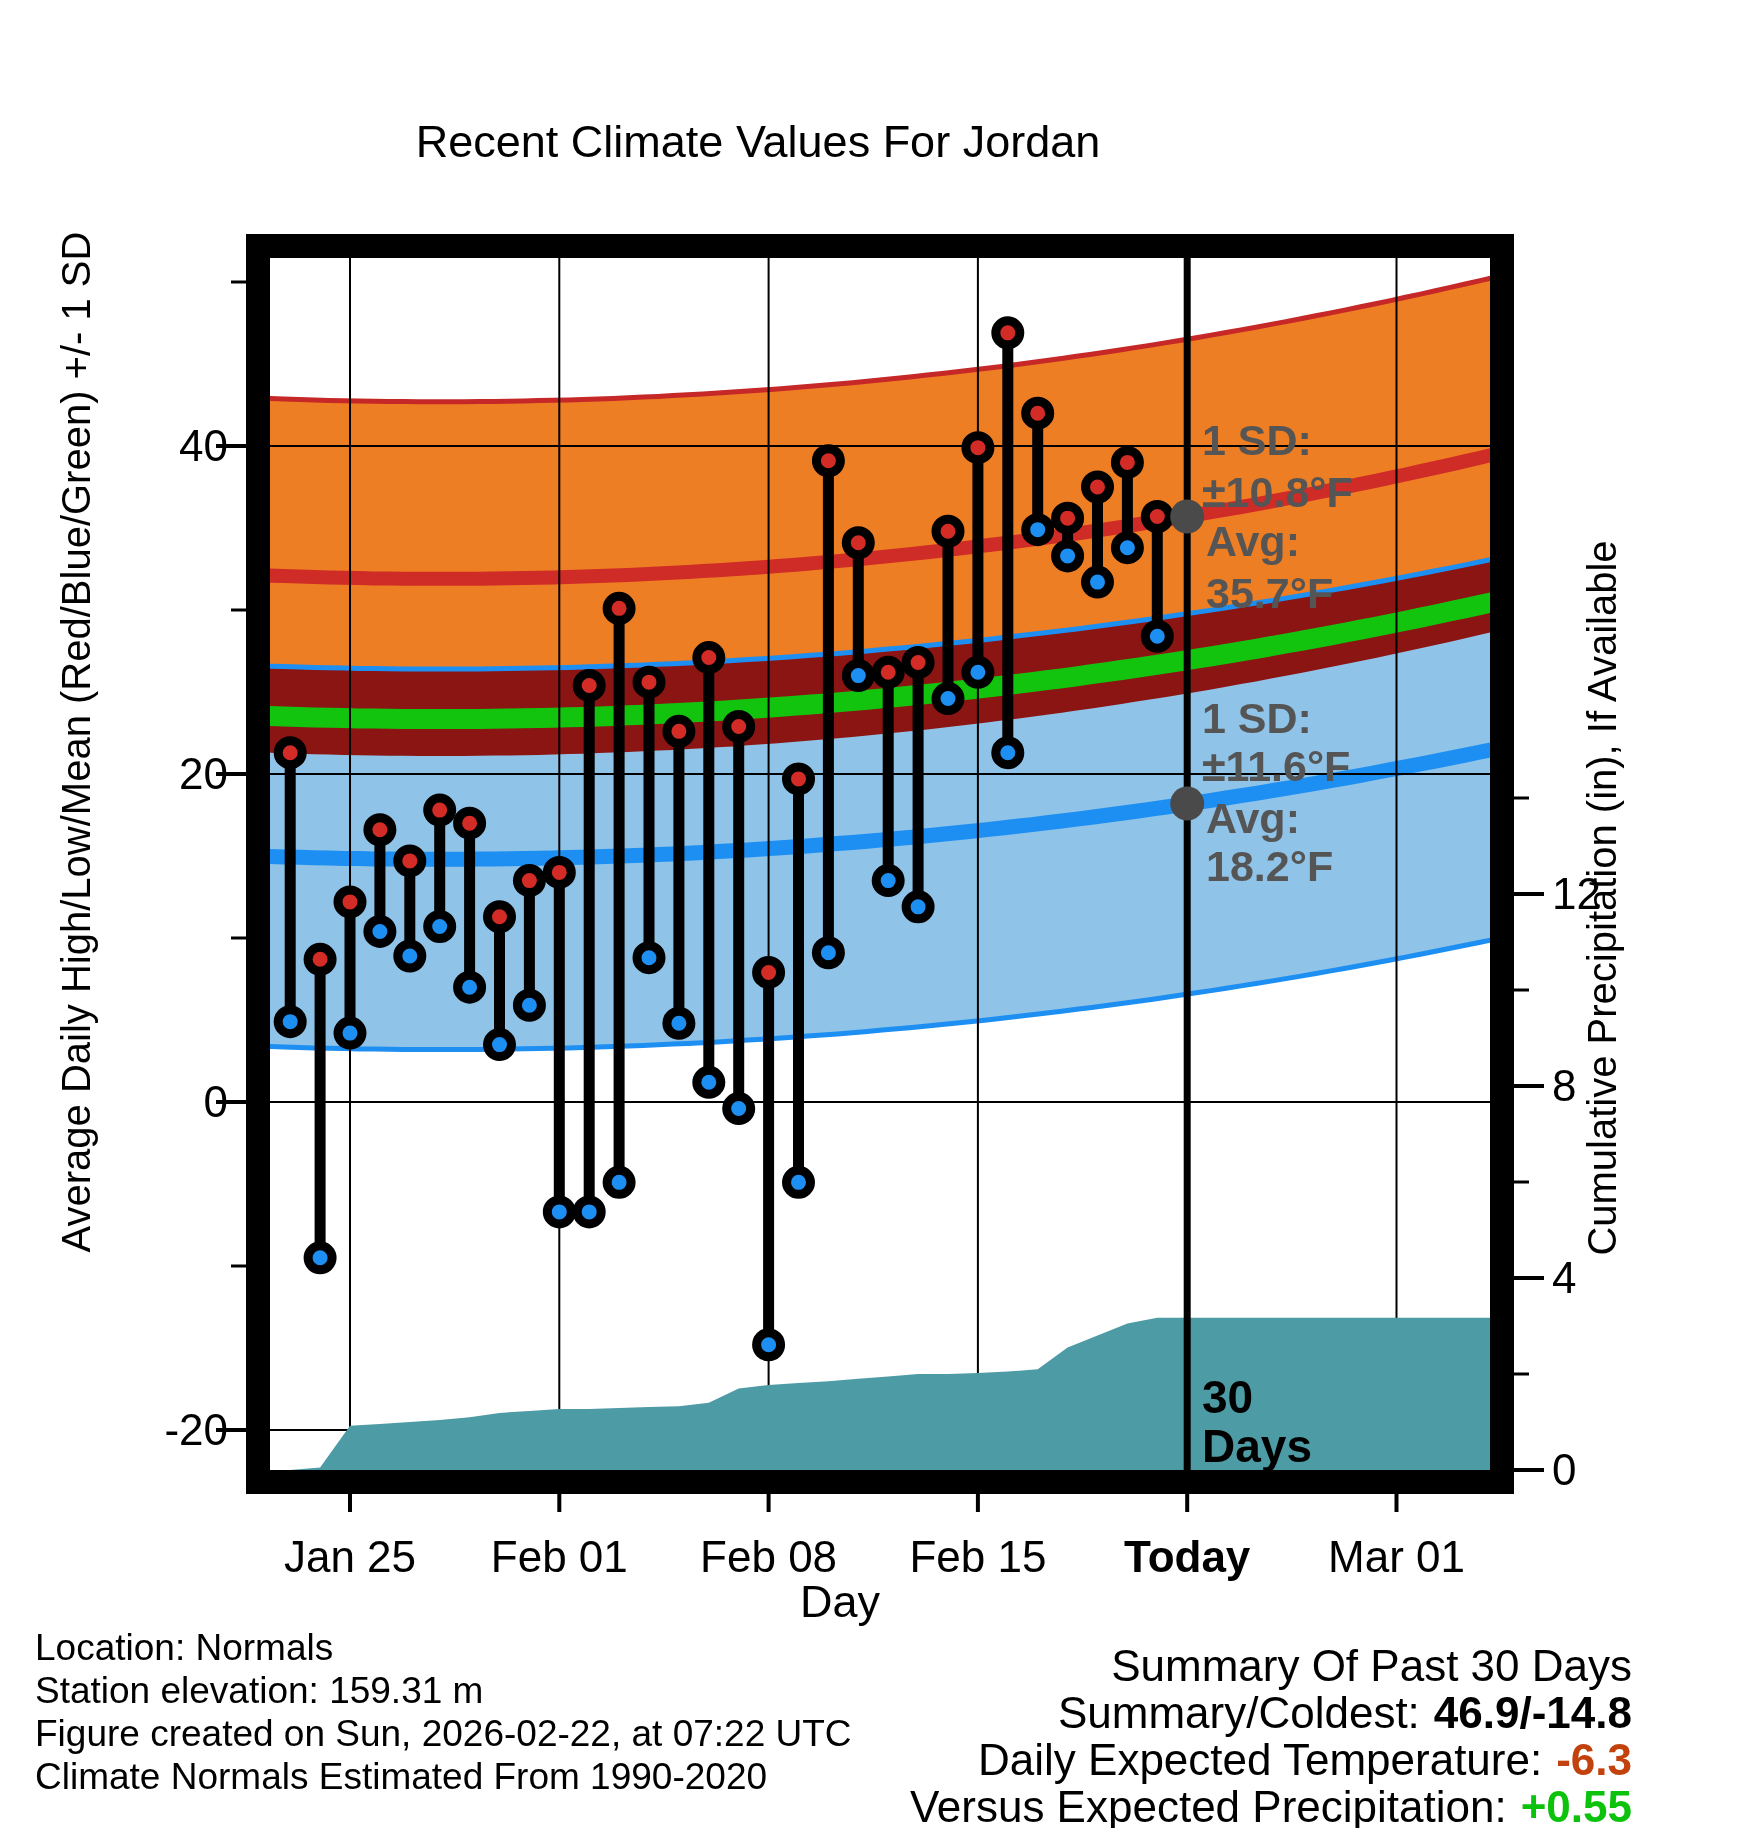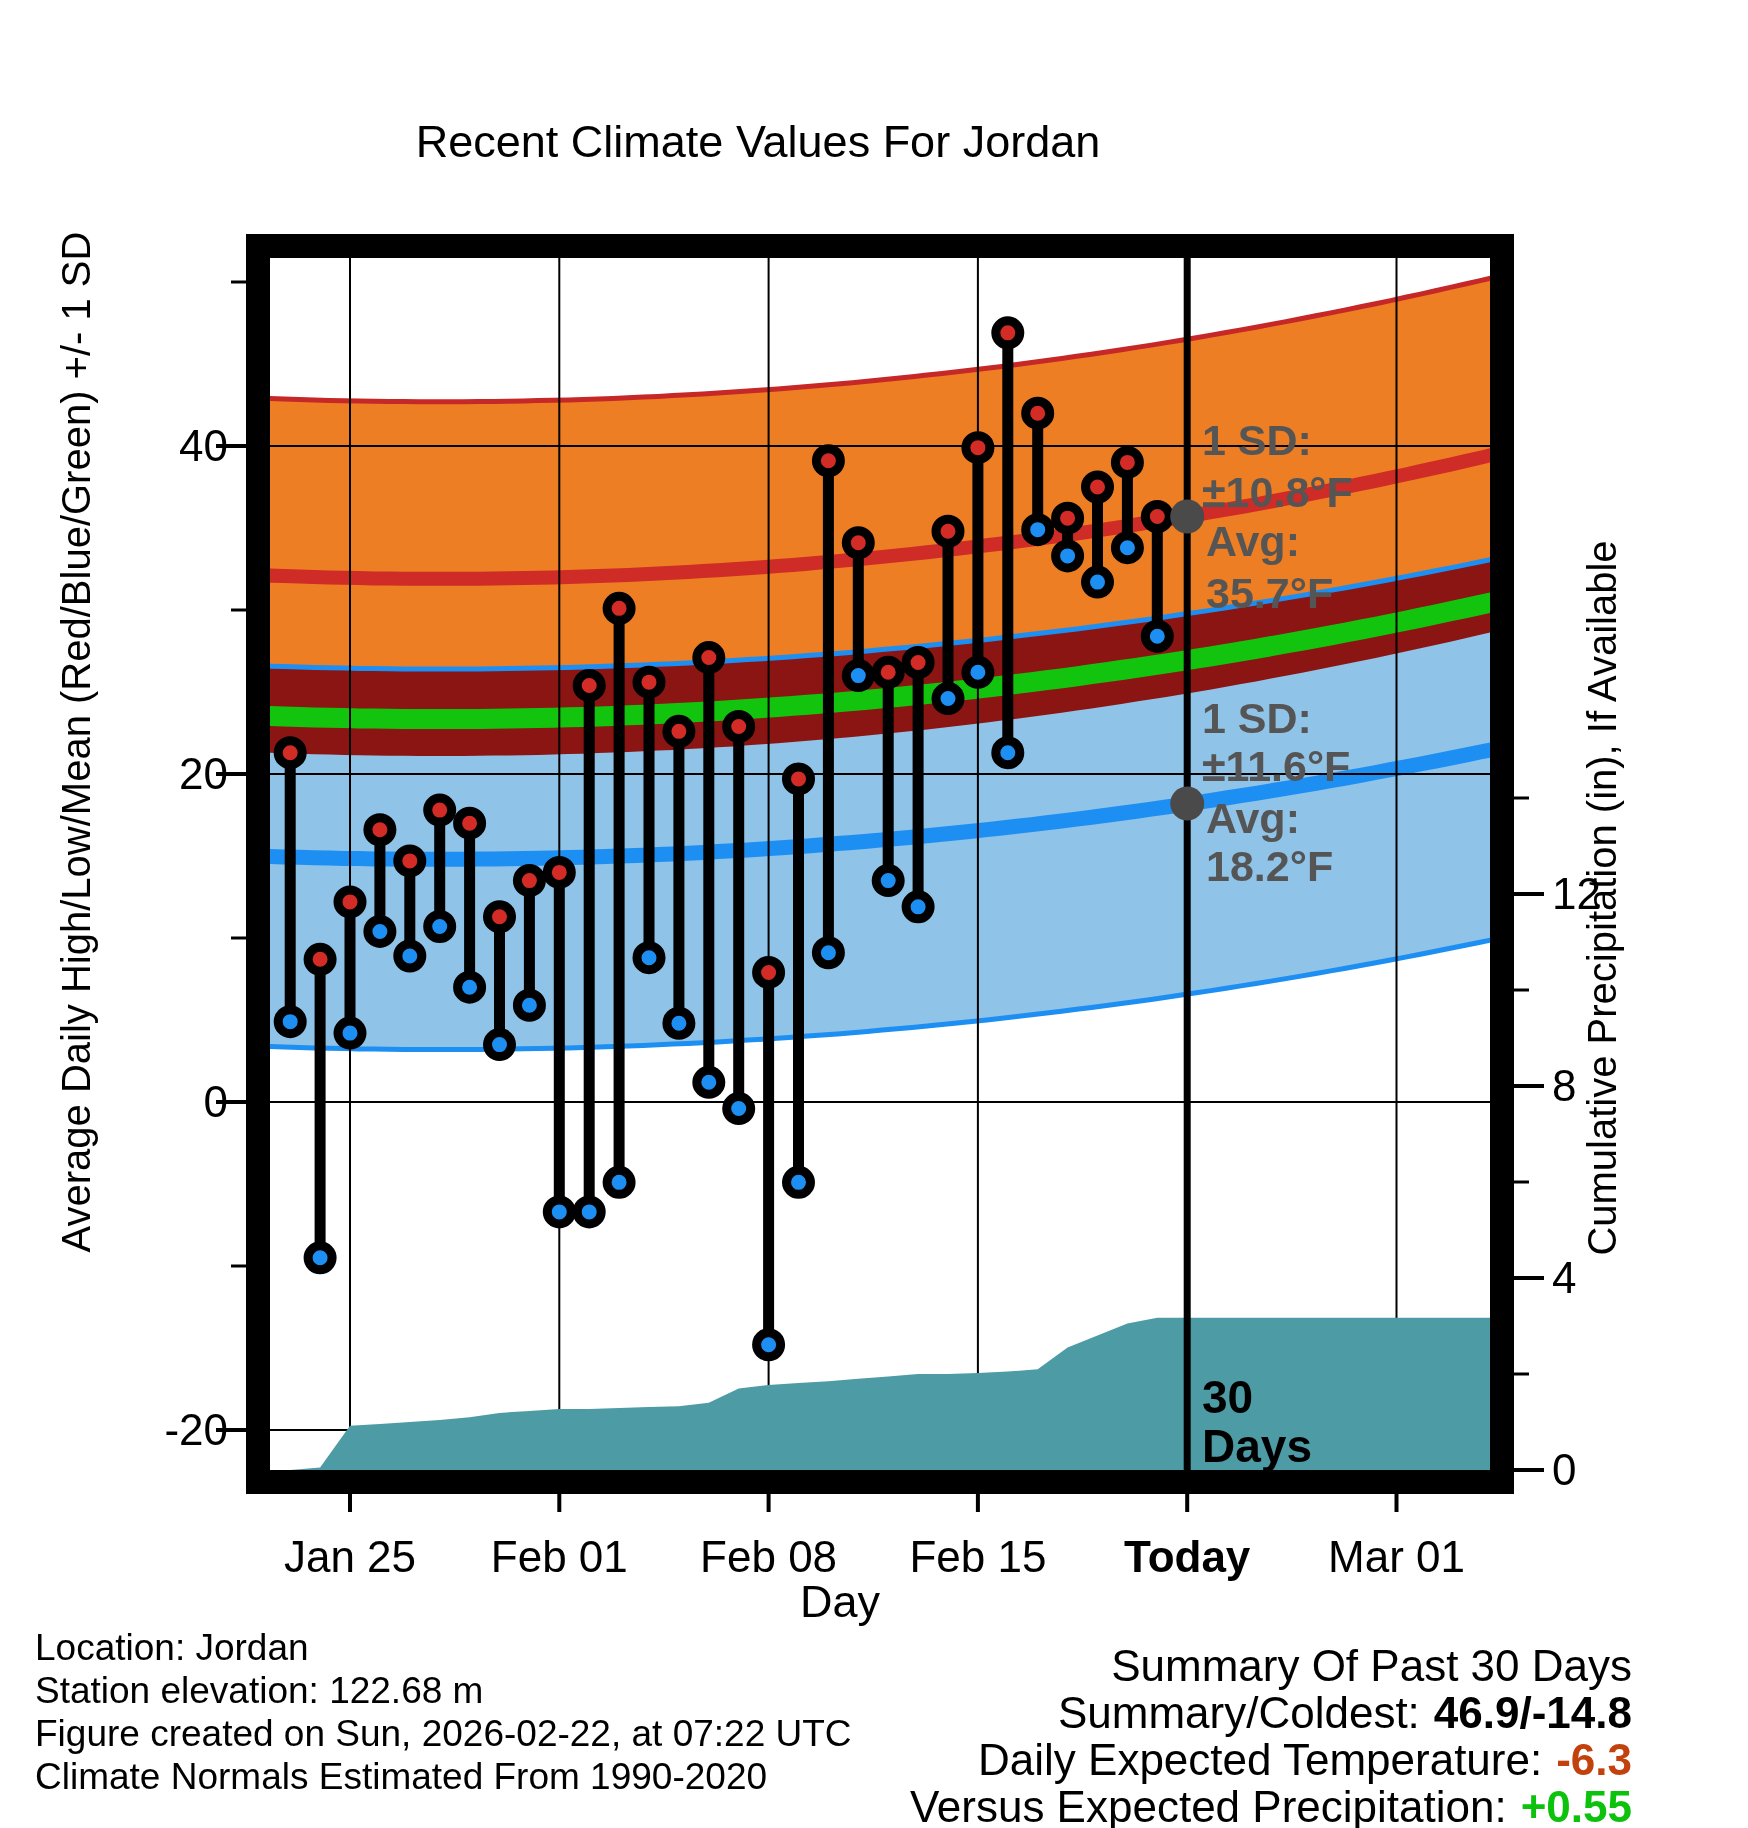--- a/index.html
+++ b/index.html
@@ -198,22 +198,22 @@
         <text x="559.3" y="1572" text-anchor="middle">Feb 01</text>
         <text x="768.5999999999999" y="1572" text-anchor="middle">Feb 08</text>
         <text x="977.9" y="1572" text-anchor="middle">Feb 15</text>
         <text x="1187.1999999999998" y="1572" text-anchor="middle" font-weight="bold">Today</text>
         <text x="1396.5" y="1572" text-anchor="middle">Mar 01</text>
       </g>
     </svg>
   </div>
 
 <div class="abs" id="footer">
-  <div>Location: Jordan</div>
-  <div>Station elevation: 122.68 m</div>
+  <div>Location: Normals</div>
+  <div>Station elevation: 159.31 m</div>
   <div>Figure created on Sun, 2026-02-22, at 07:22 UTC</div>
   <div>Climate Normals Estimated From 1990-2020</div>
 </div>
 
 <div class="abs" id="summary">
   <div>Summary Of Past 30 Days</div>
   <div><span>Summary/Coldest:</span><span class="sum-val" style="color: rgb(0, 0, 0);">46.9/-14.8</span></div>
   <div><span>Daily Expected Temperature:</span><span class="sum-val" style="color: #c2410c;">-6.3</span></div>
   <div><span>Versus Expected Precipitation:</span><span class="sum-val" style="color: rgb(13, 194, 13);">+0.55</span></div>
 </div>

